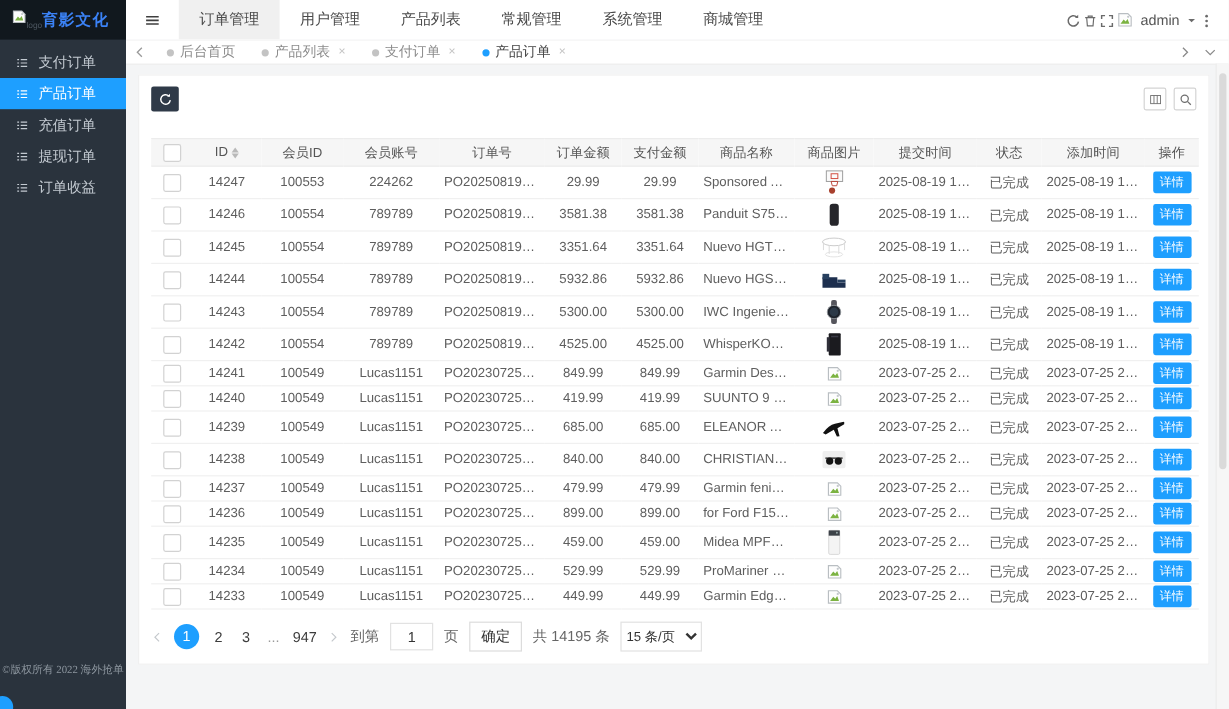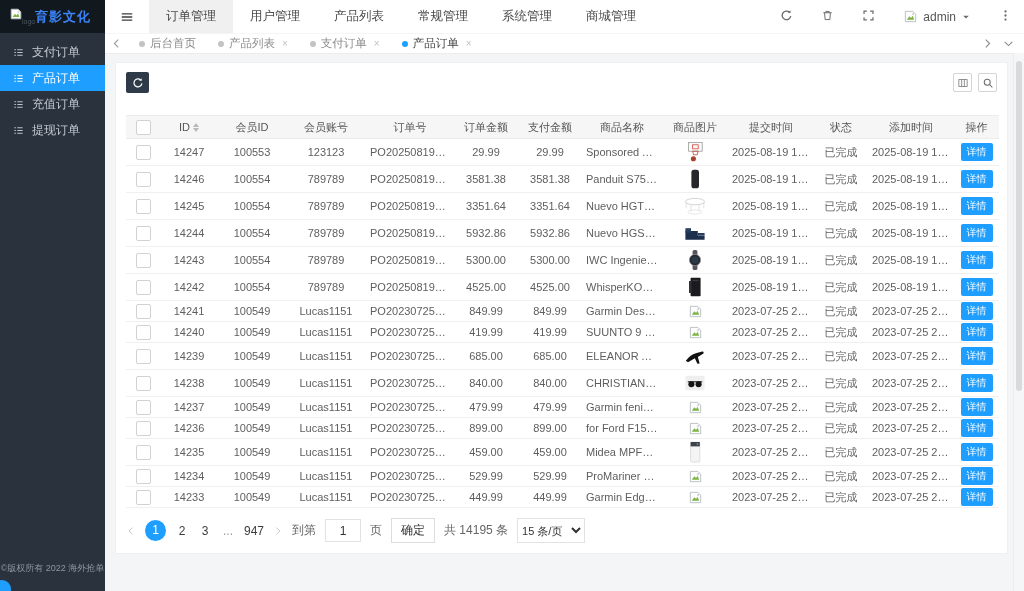--- a/index.html
+++ b/index.html
@@ -14,33 +14,33 @@
   .sidebar{position:absolute;left:0;top:0;bottom:0;width:105px;background:#2a333d;z-index:5;}
   .logo-bar{height:33px;background:#11181e;display:flex;align-items:center;padding-left:9px;}
   .logo-broken{position:relative;width:26px;height:22px;}
   .logo-broken .bimg{position:absolute;left:0;top:1px;}
   .logo-broken .balt{position:absolute;left:13px;top:12px;font-size:7px;color:#4d5761;}
   .logo-title{color:#3b82f6;font-weight:bold;font-size:13px;letter-spacing:1px;margin-left:0;}
   .side-nav{margin-top:6px;}
   .side-item{height:26px;display:flex;align-items:center;gap:8px;padding-left:13px;
     color:#c3cad1;font-size:12px;cursor:pointer;}
   .side-item.active{background:#1e9fff;color:#fff;}
-  .side-footer{position:absolute;bottom:16px;left:0;width:105px;text-align:center;
-    color:#8d969f;font-size:9px;}
+  .side-footer{position:absolute;bottom:26px;left:0;width:105px;text-align:center;
+    color:#8d969f;font-size:9px;font-family:Liberation Serif, serif;}
   .corner-fab{position:absolute;left:-7px;bottom:-7px;width:18px;height:18px;
     border-radius:50%;background:#1e9fff;z-index:9;}
 
   
   .topbar{position:absolute;left:105px;right:0;top:0;height:33px;background:#fff;
     display:flex;align-items:center;z-index:4;}
   .hamburger{padding:0 15px;color:#3e3e3e;cursor:pointer;display:flex;align-items:center;height:100%;}
   .top-menu{display:flex;height:100%;}
   .top-item{padding:0 17px;line-height:33px;font-size:12.5px;color:#4a4a4a;cursor:pointer;white-space:nowrap;}
   .top-item.active{background:#f0f0f0;}
-  .top-right{margin-left:auto;display:flex;align-items:flex-start;gap:28px;padding-right:12px;color:#6b6b6b;}
+  .top-right{margin-left:auto;display:flex;align-items:flex-end;gap:1px;padding-right:12px;color:#6b6b6b;}
   .top-ic{cursor:pointer;display:flex;align-items:center;}
   .user-chip{display:flex;align-items:center;gap:5px;cursor:pointer;}
   .user-name{font-size:12px;color:#555;}
 
   
   .tabbar{position:absolute;left:105px;right:0;top:33px;height:19px;background:#fff;
     border-top:1px solid #f5f5f5;border-bottom:1px solid #ececec;display:flex;align-items:center;z-index:4;}
   .tab-scroll{padding:0 6px;color:#9a9a9a;cursor:pointer;display:flex;align-items:center;}
   .tabs{display:flex;align-items:flex-start;height:100%;flex:1;overflow:hidden;}
   .tab{display:flex;align-items:center;gap:5px;padding:0 11px;font-size:11.5px;color:#8b8b8b;
@@ -136,20 +136,28 @@
         </span>
         <span>充值订单</span>
       </div>
       <div class="side-item">
         <span data-icon="list">
           <svg viewBox="0 0 16 16" fill="none" width="11" height="11">
             <path d="M2 4h2.2M2 8h2.2M2 12h2.2M6.2 4H14M6.2 8H14M6.2 12H14" stroke="currentColor" stroke-width="1.4"></path>
           </svg>
         </span>
         <span>提现订单</span>
+      </div>
+      <div class="side-item">
+        <span data-icon="list">
+          <svg viewBox="0 0 16 16" fill="none" width="11" height="11">
+            <path d="M2 4h2.2M2 8h2.2M2 12h2.2M6.2 4H14M6.2 8H14M6.2 12H14" stroke="currentColor" stroke-width="1.4"></path>
+          </svg>
+        </span>
+        <span>订单收益</span>
       </div>
     </nav>
   <div class="side-footer">©版权所有 2022 海外抢单</div>
   <div class="corner-fab"></div>
 </aside>
 
 <header class="topbar">
   <span class="hamburger">
     <span data-icon="menu">
         <svg viewBox="0 0 16 16" fill="none" width="14" height="14">
@@ -343,21 +351,21 @@
           <th><span class="th-label">
               <span>操作</span>
             </span></th>
         </tr>
       </thead>
     <tbody id="tbody">
         <tr>
           <td><span class="cb"></span></td>
           <td>14247</td>
           <td>100553</td>
-          <td>123123</td>
+          <td>224262</td>
           <td>PO202508191...</td>
           <td>29.99</td>
           <td>29.99</td>
           <td>Sponsored Ad -...</td>
           <td><span class="pimg">
               <svg width="24" height="24" viewBox="0 0 30 30" fill="none">
                 <rect x="7" y="3" width="17" height="11" fill="#fafafa" stroke="#9a9a9a"></rect>
                 <rect x="12" y="6" width="7" height="5" fill="none" stroke="#d0493c"></rect>
                 <path d="M12 14h7l-1.2 4.5h-4.6z" fill="none" stroke="#bb4236"></path>
                 <circle cx="13" cy="23.5" r="3.2" fill="#a8402e"></circle>

